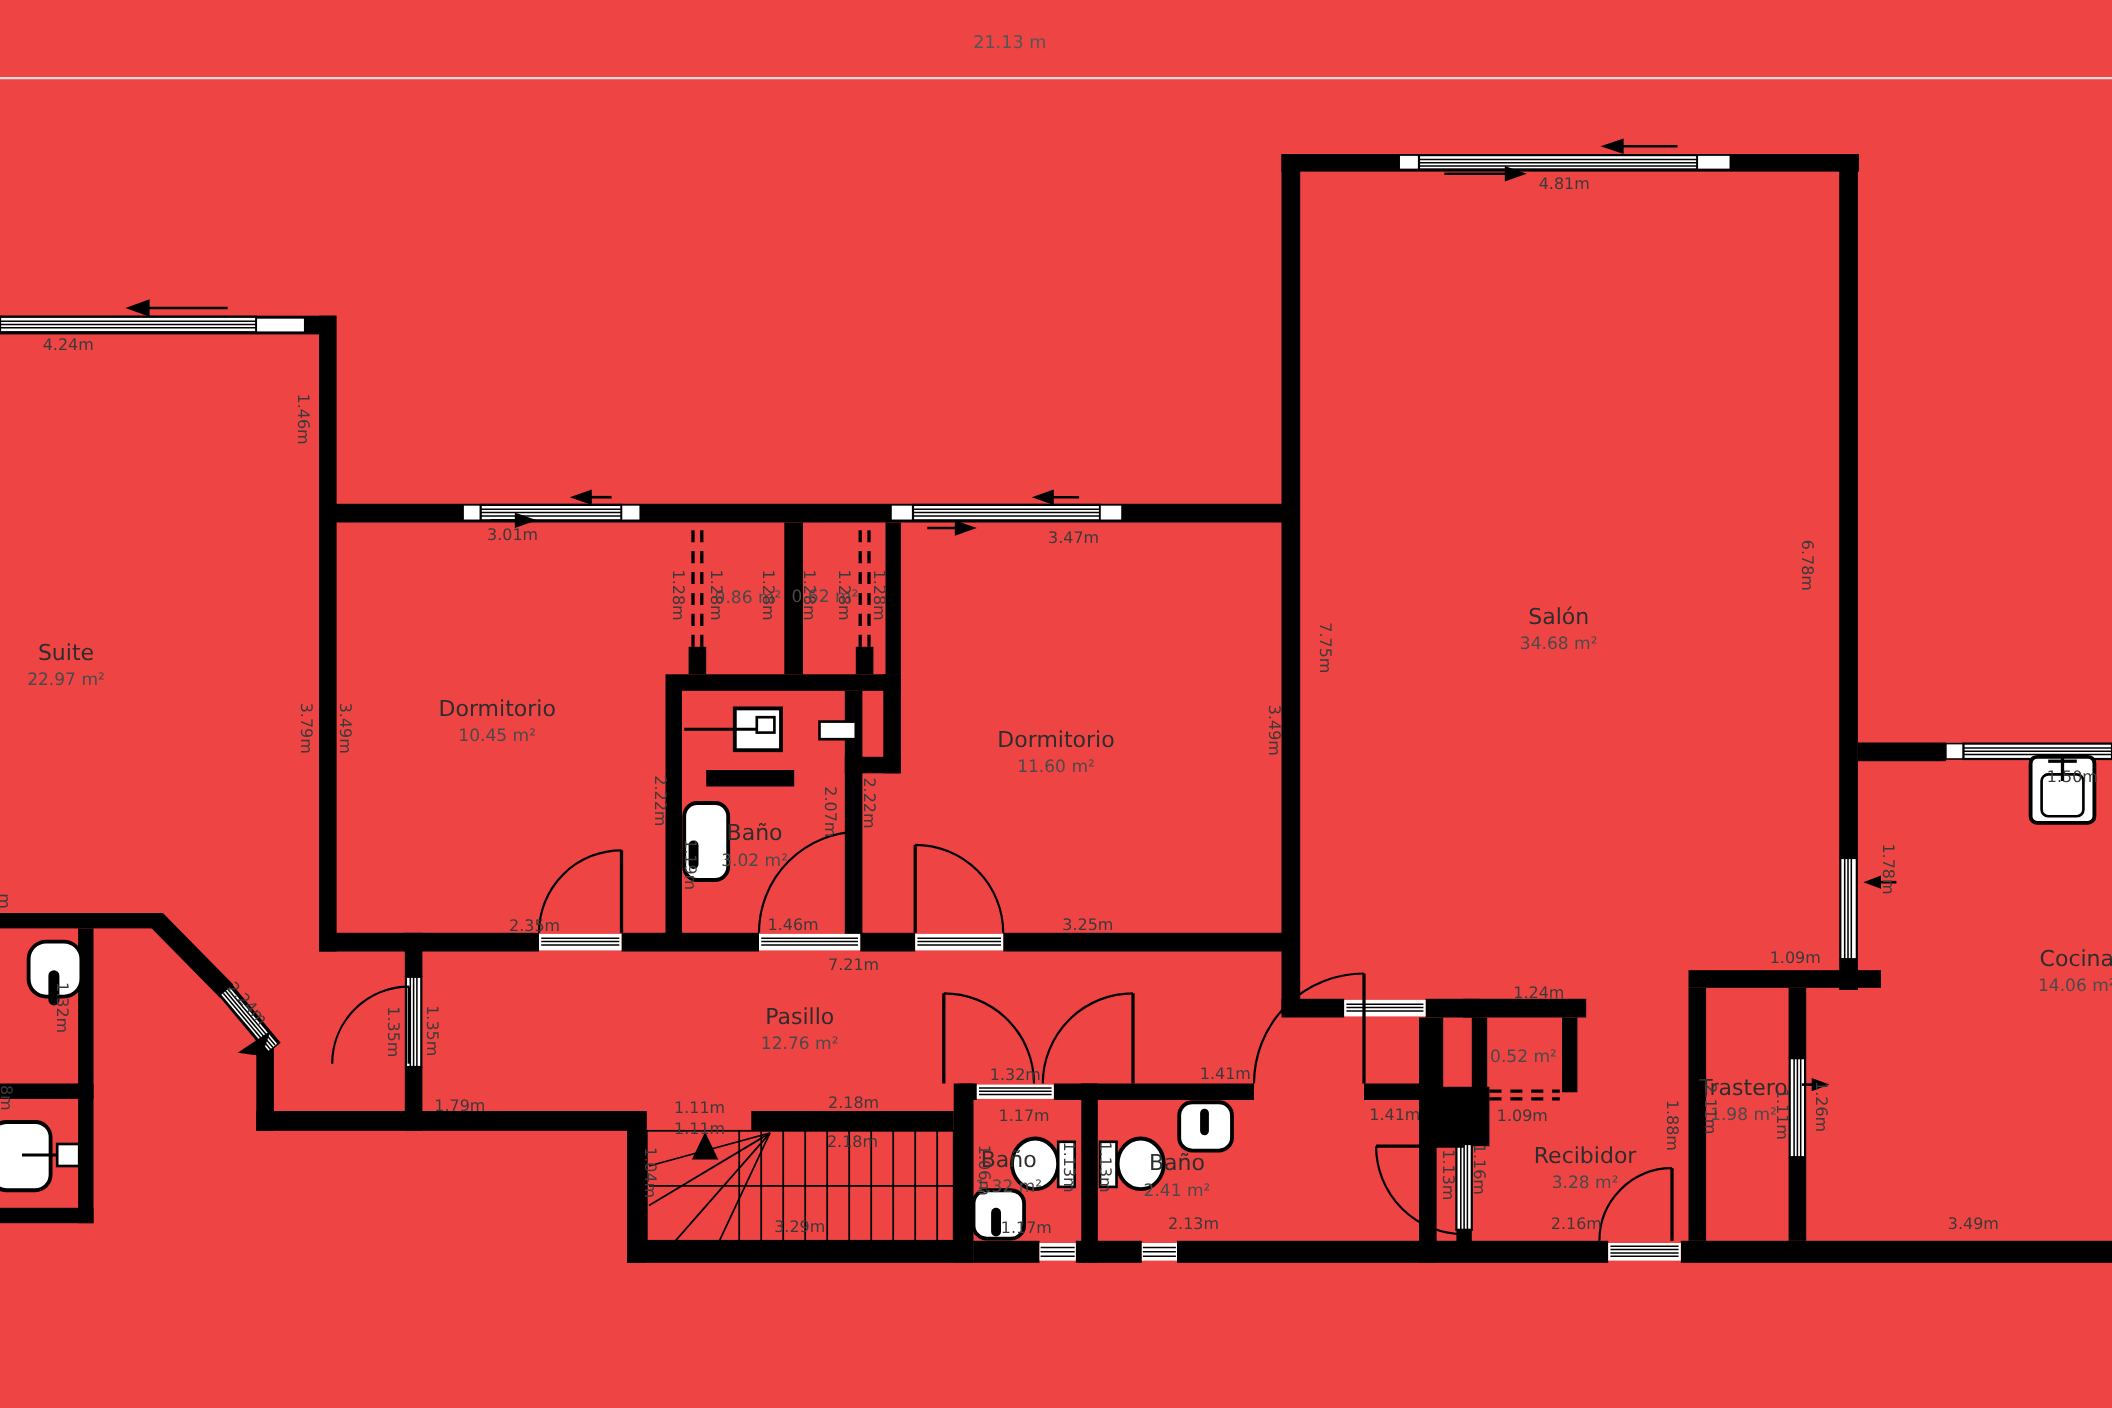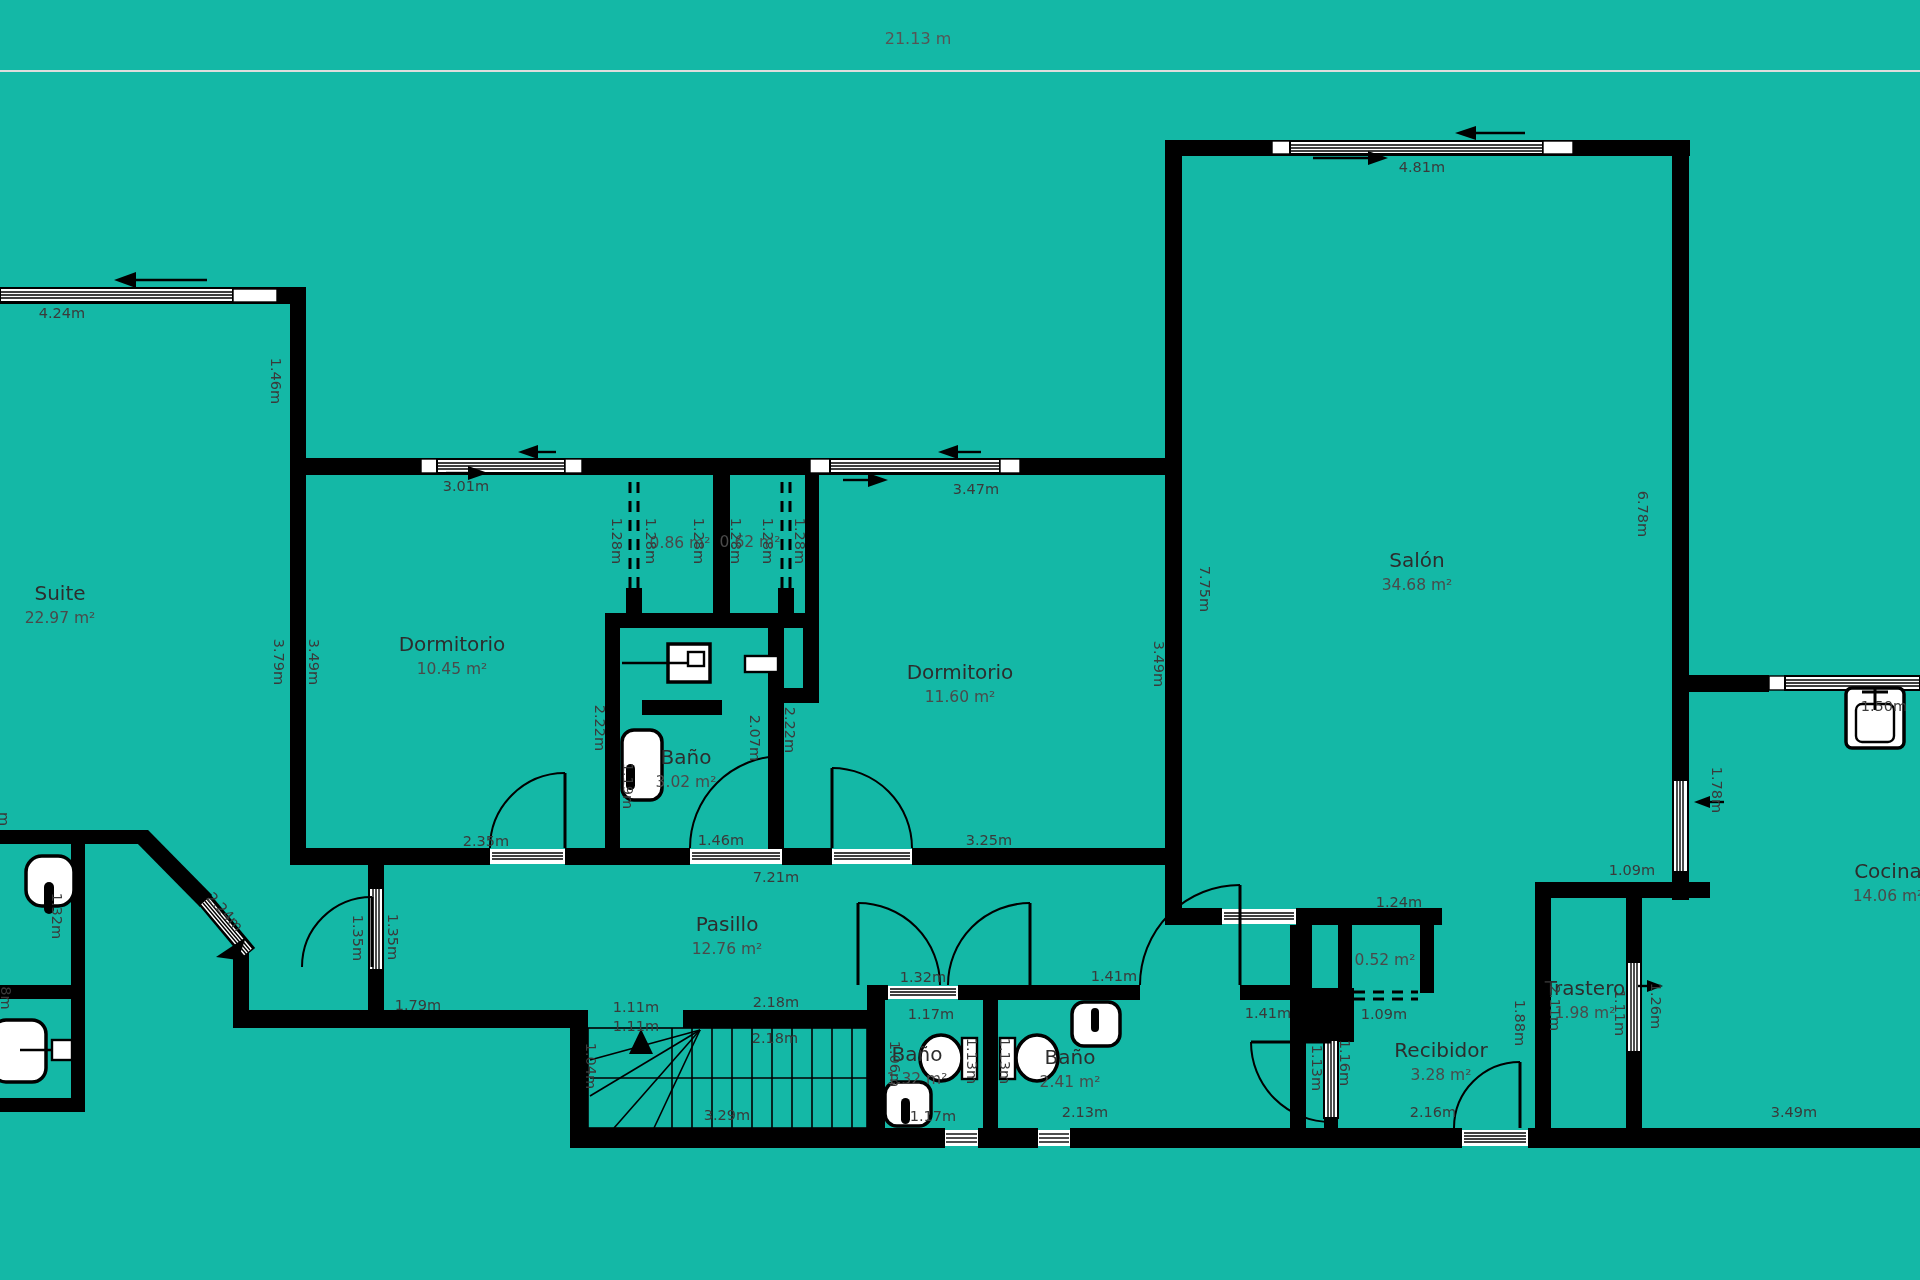--- a/index.html
+++ b/index.html
@@ -1,16 +1,16 @@
 <!DOCTYPE html>
 <html><head>
 <meta charset="utf-8">
 <style>
   html,body{margin:0;padding:0;background:#ffffff;}
-  .page{position:relative;width:1920px;height:1280px;background:#14b8a6;overflow:hidden;
+  .page{position:relative;width:1920px;height:1280px;background:#ef4444;overflow:hidden;
         font-family:"DejaVu Sans","Liberation Sans",sans-serif;}
   svg text{font-family:"DejaVu Sans","Liberation Sans",sans-serif;}
   .dim-label{fill:#3a3a3a;font-size:14.5px;}
   .room-name{fill:#2d2d2d;font-size:20px;}
   .room-area{fill:#4a4a4a;font-size:15.5px;}
   .hdr{fill:#555;font-size:16px;}
   .wall{fill:#000;}
   .win{fill:#fff;stroke:#000;stroke-width:2;}
   .winline{stroke:#000;stroke-width:1.4;}
   .sill{fill:#fff;stroke:#000;stroke-width:1.4;}

